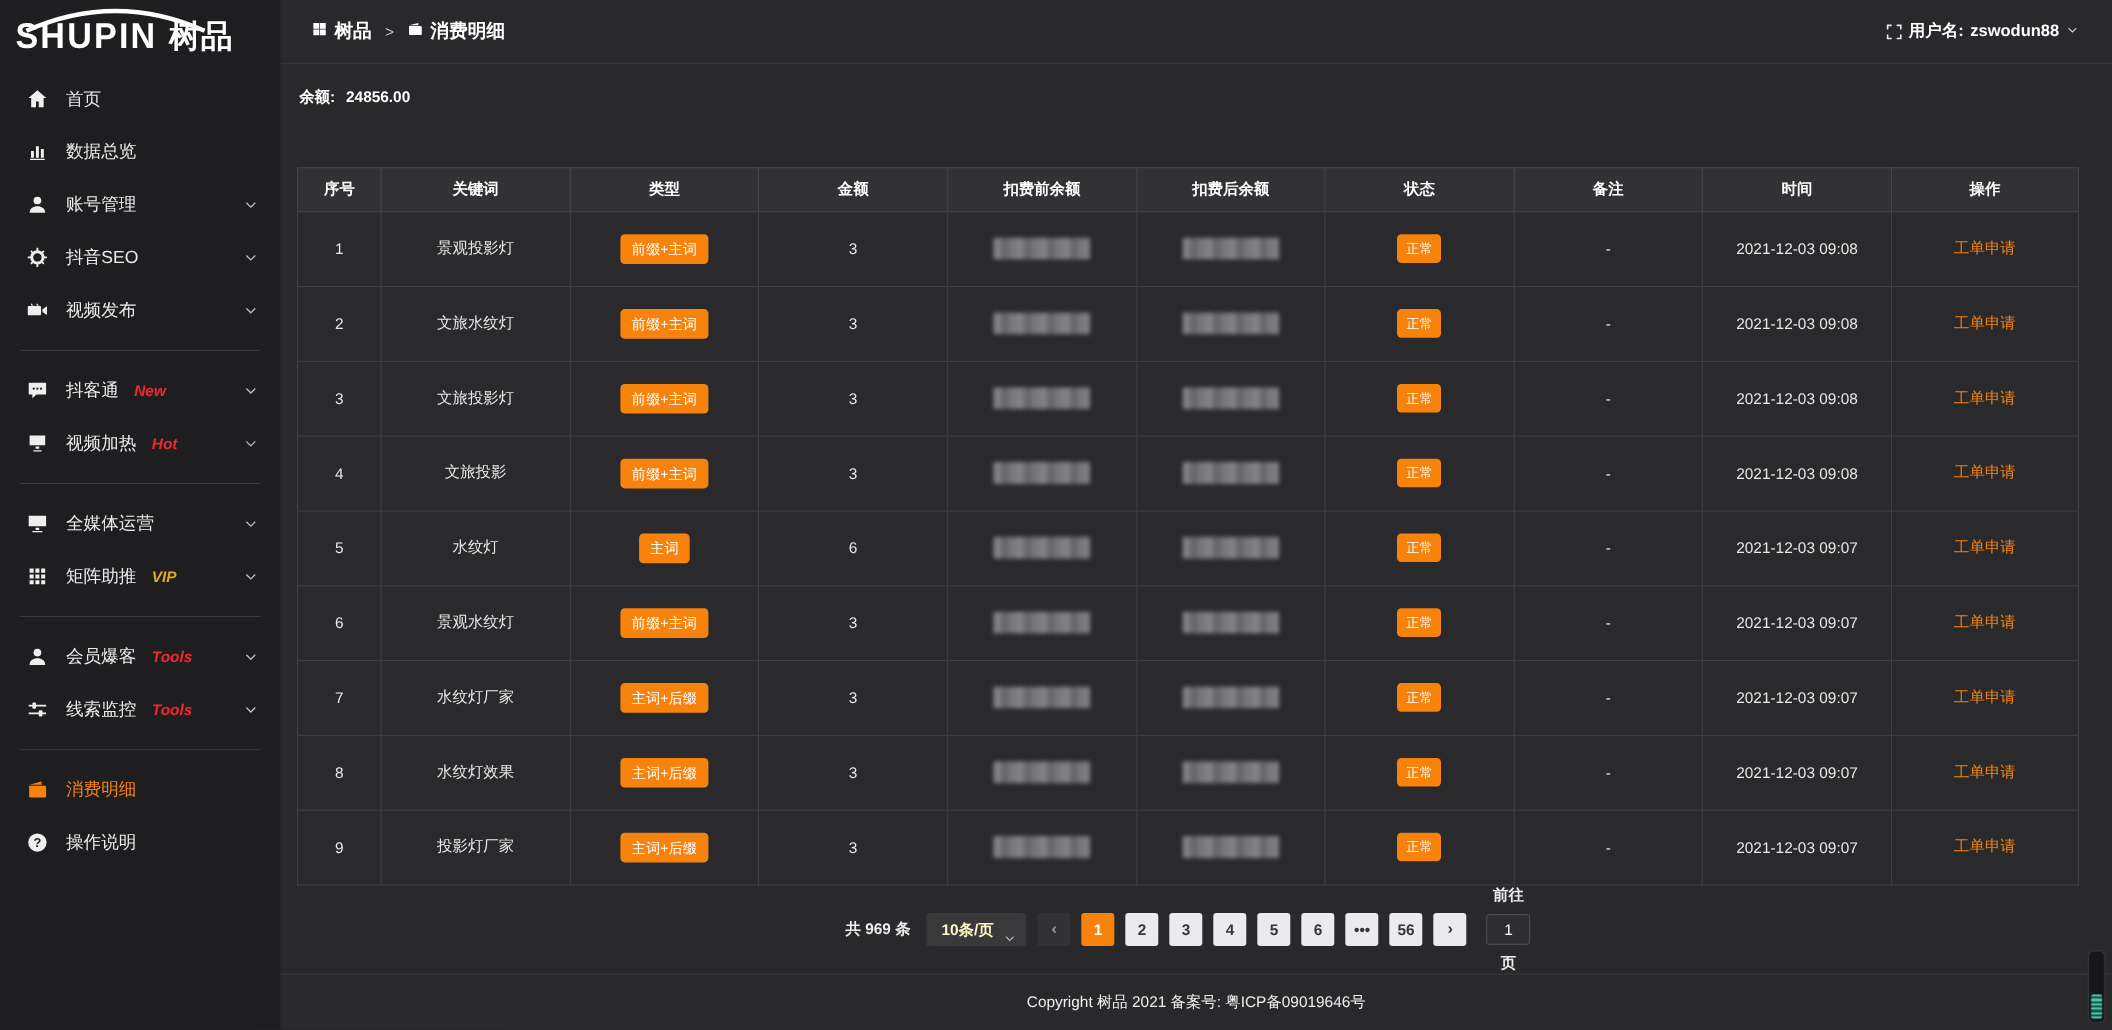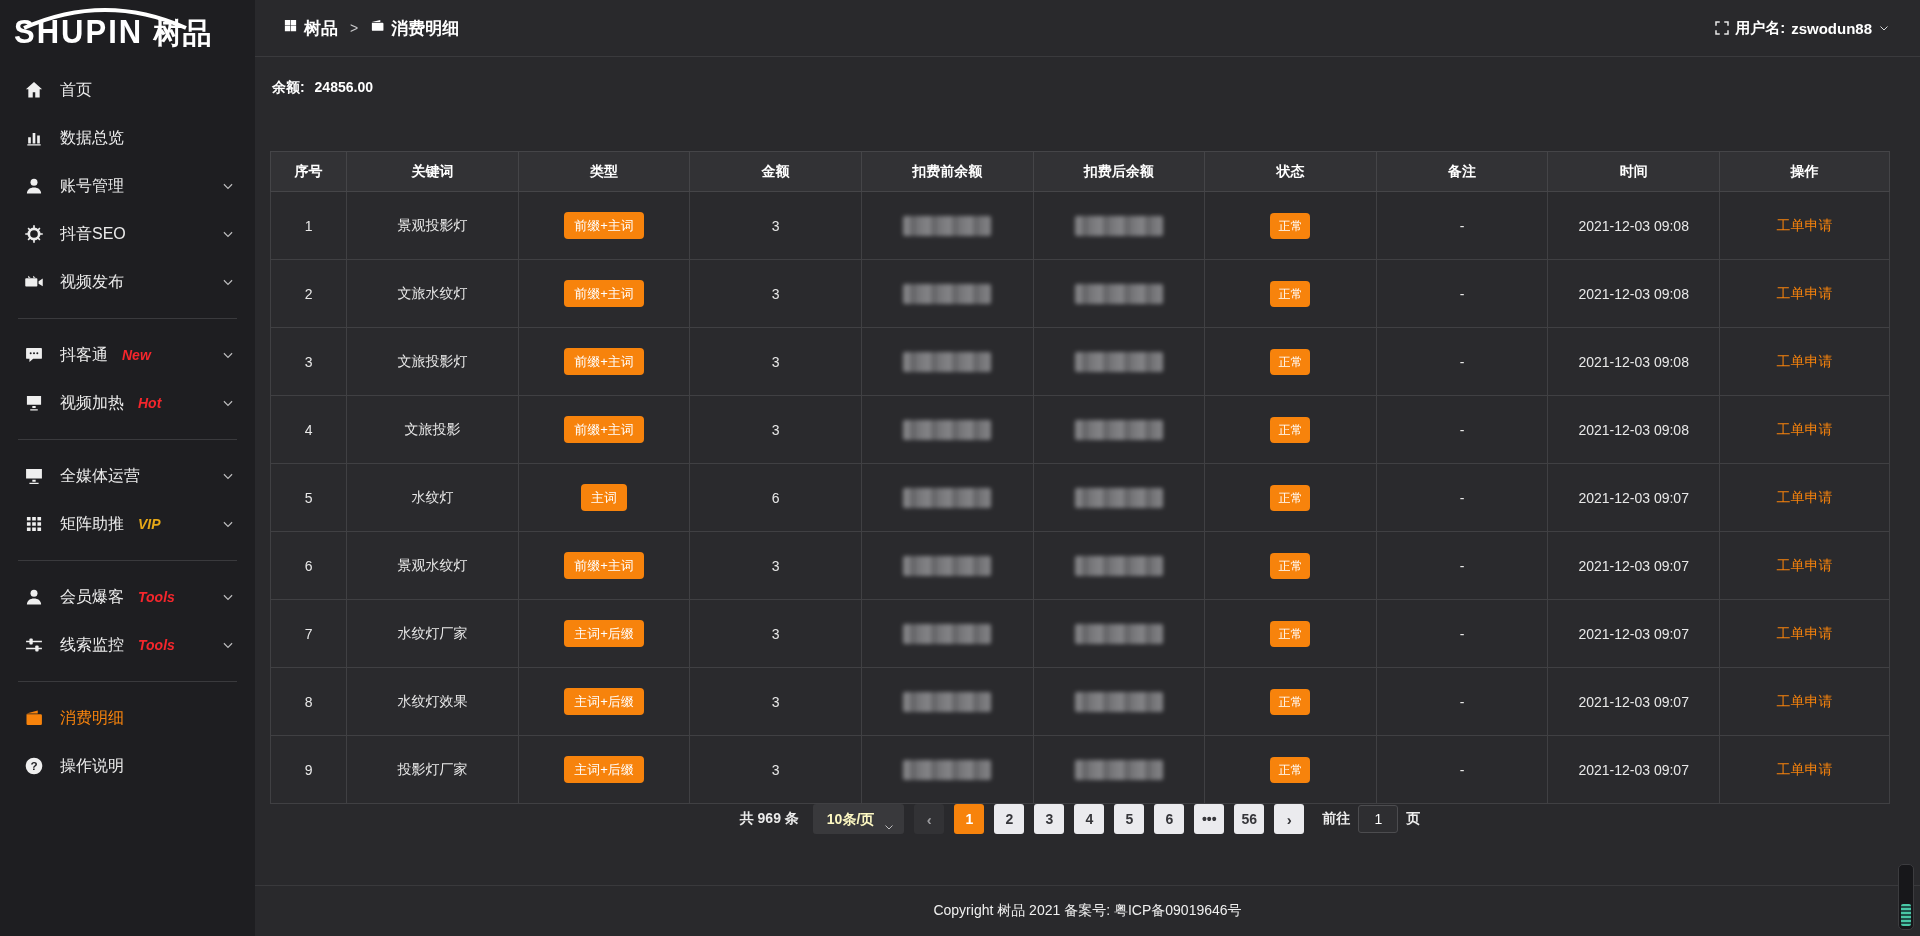--- a/index.html
+++ b/index.html
@@ -1,19 +1,19 @@
 <!DOCTYPE html>
 <html><head>
 <meta charset="utf-8">
 <style>
   * { margin:0; padding:0; box-sizing:border-box; }
   html,body { width:1920px; height:936px; overflow:hidden; background:#29292c;
     font-family:"Liberation Sans","DejaVu Sans",sans-serif; }
 
-  .app { display:flex; width:100%; height:100%; }
+  .app { display:flex; width:100%; height:100%;align-items:center; }
 
   
   .sidebar { width:255px; min-width:255px; height:100%; background:#1e1e21; color:#ececec; }
   .logo { position:relative; height:62px; padding:14px 0 0 14px; white-space:nowrap; }
   .logo-arc { position:absolute; left:18px; top:4px; }
   .logo-en { font-size:31px; font-weight:800; letter-spacing:2px; color:#fff;
     transform:scaleY(1.05); display:inline-block; }
   .logo-cjk { font-size:29px; font-weight:800; color:#fff; margin-left:6px; }
 
   .nav { padding-top:4px; }
@@ -77,21 +77,21 @@
     line-height:30px; padding:0 30px 0 14px; border-radius:3px; cursor:pointer; font-weight:600; }
   .select-caret { position:absolute; right:9px; top:9px; }
   .select-caret svg { width:12px; height:12px; stroke:#bdbdbf; fill:none; stroke-width:2; }
   .page-btn { min-width:30px; height:30px; padding:0 6px; border:none; border-radius:3px;
     background:#ebebee; color:#36363a; font-size:14px; font-weight:700; cursor:pointer;
     display:inline-flex; align-items:center; justify-content:center;
     font-family:"Liberation Sans","DejaVu Sans",sans-serif; }
   .page-btn.active { background:#f7830c; color:#fff; }
   .page-btn.prev { background:#323235; color:#9a9a9d; }
   .arrow-glyph { font-size:15px; line-height:1; }
-  .goto { display:flex; align-items:center; gap:8px; margin-left:8px; font-weight:600; }
+  .goto { display:flex; align-items:center; gap:8px; margin-left:8px; font-weight:600;flex-direction:column; }
   .goto-input { width:40px; height:28px; background:#2e2e31; border:1px solid #4c4c4f;
     border-radius:3px; color:#fff; text-align:center; font-size:14px;
     font-family:"Liberation Sans","DejaVu Sans",sans-serif; }
 
   
   .footer { height:51px; min-height:51px; border-top:1px solid #39393c; display:flex;
     align-items:center; justify-content:center; color:#f0f0f0; font-size:14px; }
 
   .scroll-widget { position:fixed; right:6px; bottom:6px; width:16px; height:66px;
     background:#17171a; border:1px solid #3c3c3f; border-radius:5px; cursor:pointer; }

